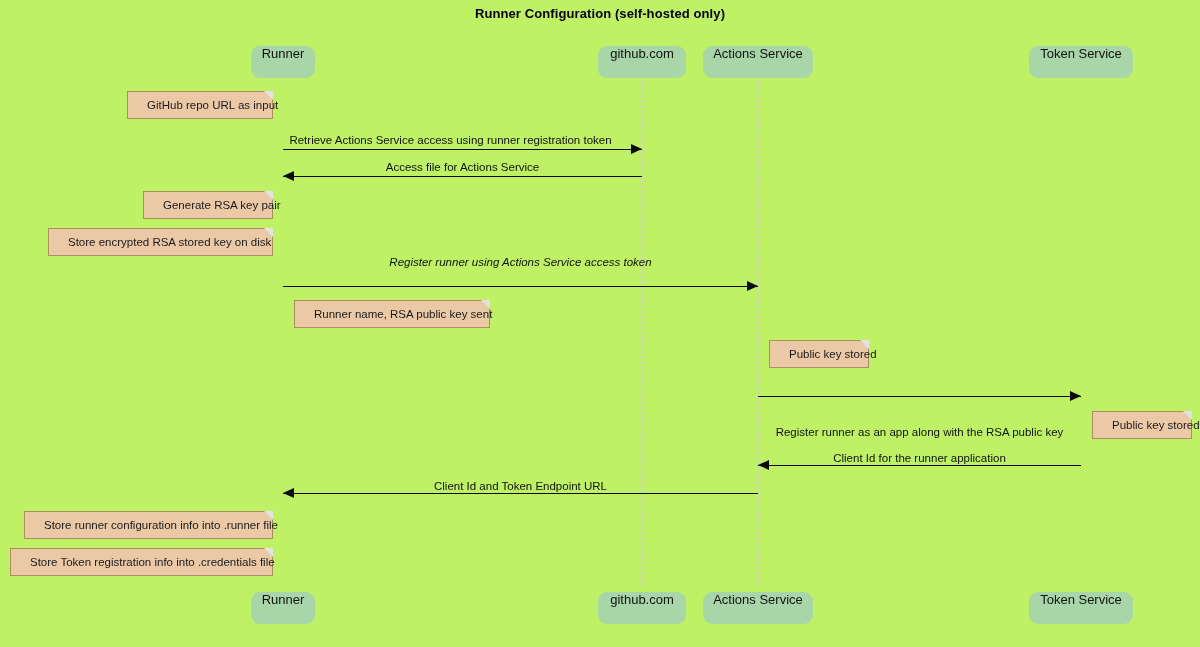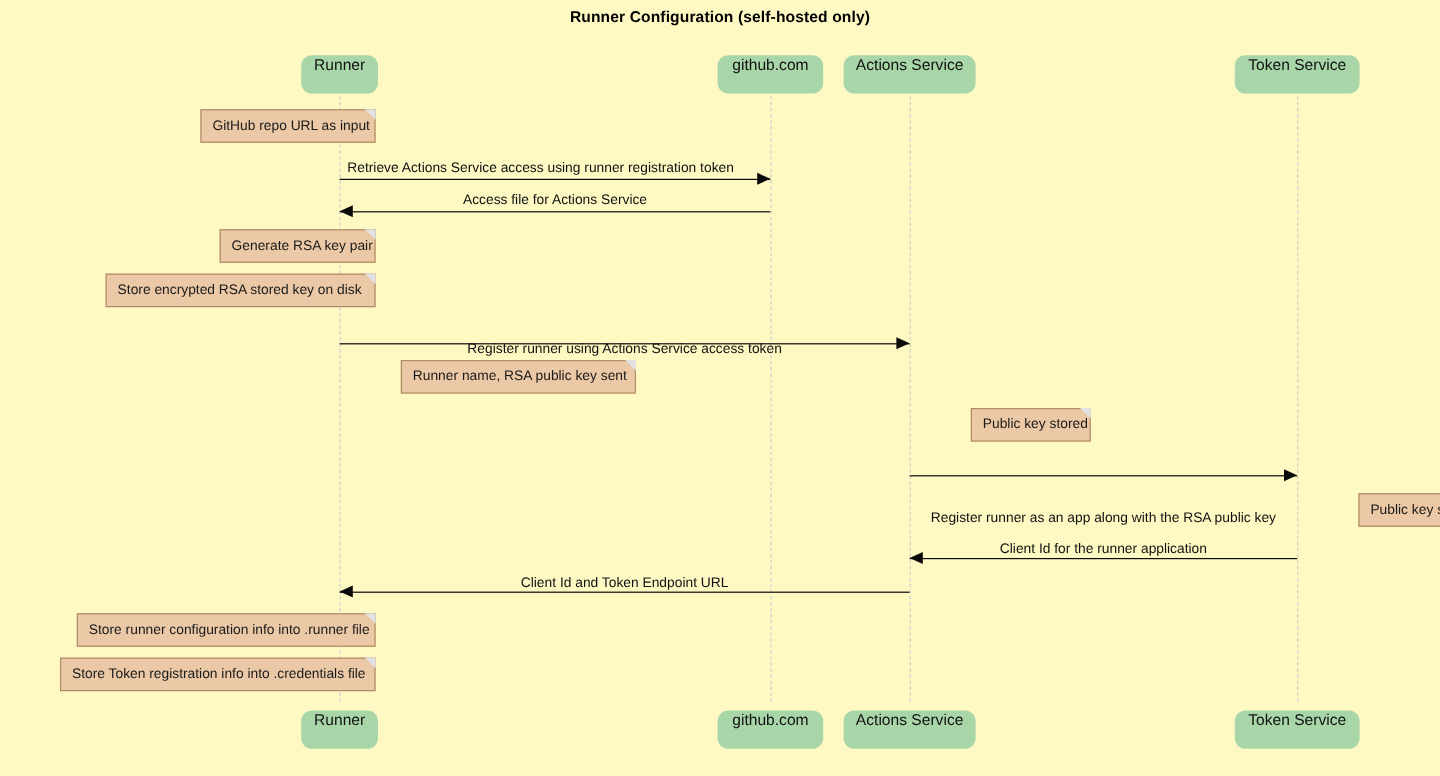--- a/index.html
+++ b/index.html
@@ -8,21 +8,21 @@
     background: #ffffff;
   }
   body {
     font-family: "Liberation Sans", sans-serif;
     color: #111111;
   }
   #canvas {
     position: relative;
     width: 1200px;
     height: 647px;
-    background: #fef9c3;
+    background: #bef264;
     overflow: hidden;
   }
   .title {
     position: absolute;
     left: 0;
     top: 6px;
     width: 1200px;
     text-align: center;
     font-size: 13px;
     font-weight: bold;
@@ -54,25 +54,24 @@
   }
   
   .note {
     position: absolute;
     background: #ecc9a6;
     border: 1px solid #b08c62;
     box-sizing: border-box;
     height: 28px;
     display: flex;
     align-items: center;
-    padding: 0 9px;
+    padding: 0 19px;
     font-size: 11.5px;
     color: #1a1a1a;
     white-space: nowrap;
-    margin-left: 40px;
   }
   .note .fold {
     position: absolute;
     top: -1px;
     right: -1px;
     width: 0;
     height: 0;
     border-left: 9px solid transparent;
     border-top: 9px solid #e2e2e2;
   }
@@ -153,21 +152,21 @@
         <div class="msg-label" style="left: 271px; width: 359px; top: 134px;">Retrieve Actions Service access using runner registration token</div>
       </div>
       <div>
         <div class="msg-line" style="left: 283px; top: 176px; width: 359px;"></div>
         <div class="arrowhead left" style="top: 171px; left: 283px;"></div>
         <div class="msg-label" style="left: 283px; width: 359px; top: 161px;">Access file for Actions Service</div>
       </div>
       <div>
         <div class="msg-line" style="left: 283px; top: 286px; width: 475px;"></div>
         <div class="arrowhead right" style="top: 281px; left: 747px;"></div>
-        <div class="msg-label" style="left: 283px; width: 475px; top: 285px;">Register runner using Actions Service access token</div>
+        <div class="msg-label" style="left: 283px; width: 475px; top: 256px; font-style: italic;">Register runner using Actions Service access token</div>
       </div>
       <div>
         <div class="msg-line" style="left: 758px; top: 396px; width: 323px;"></div>
         <div class="arrowhead right" style="top: 391px; left: 1070px;"></div>
         <div class="msg-label" style="left: 758px; width: 323px; top: 382px; margin-top: 44px;">Register runner as an app along with the RSA public key</div>
       </div>
       <div>
         <div class="msg-line" style="left: 758px; top: 465px; width: 323px;"></div>
         <div class="arrowhead left" style="top: 460px; left: 758px;"></div>
         <div class="msg-label" style="left: 758px; width: 323px; top: 452px;">Client Id for the runner application</div>

